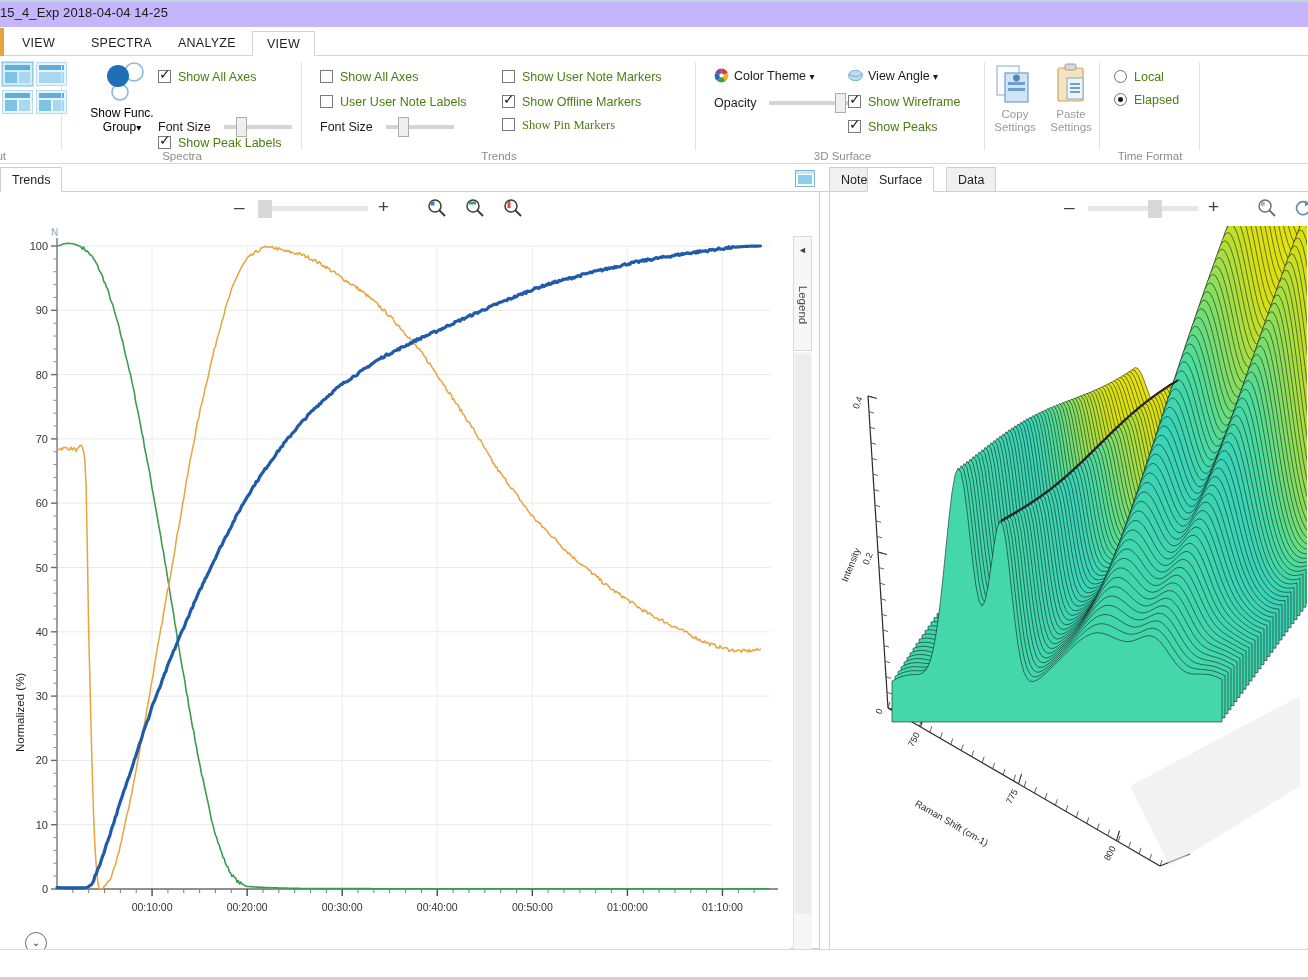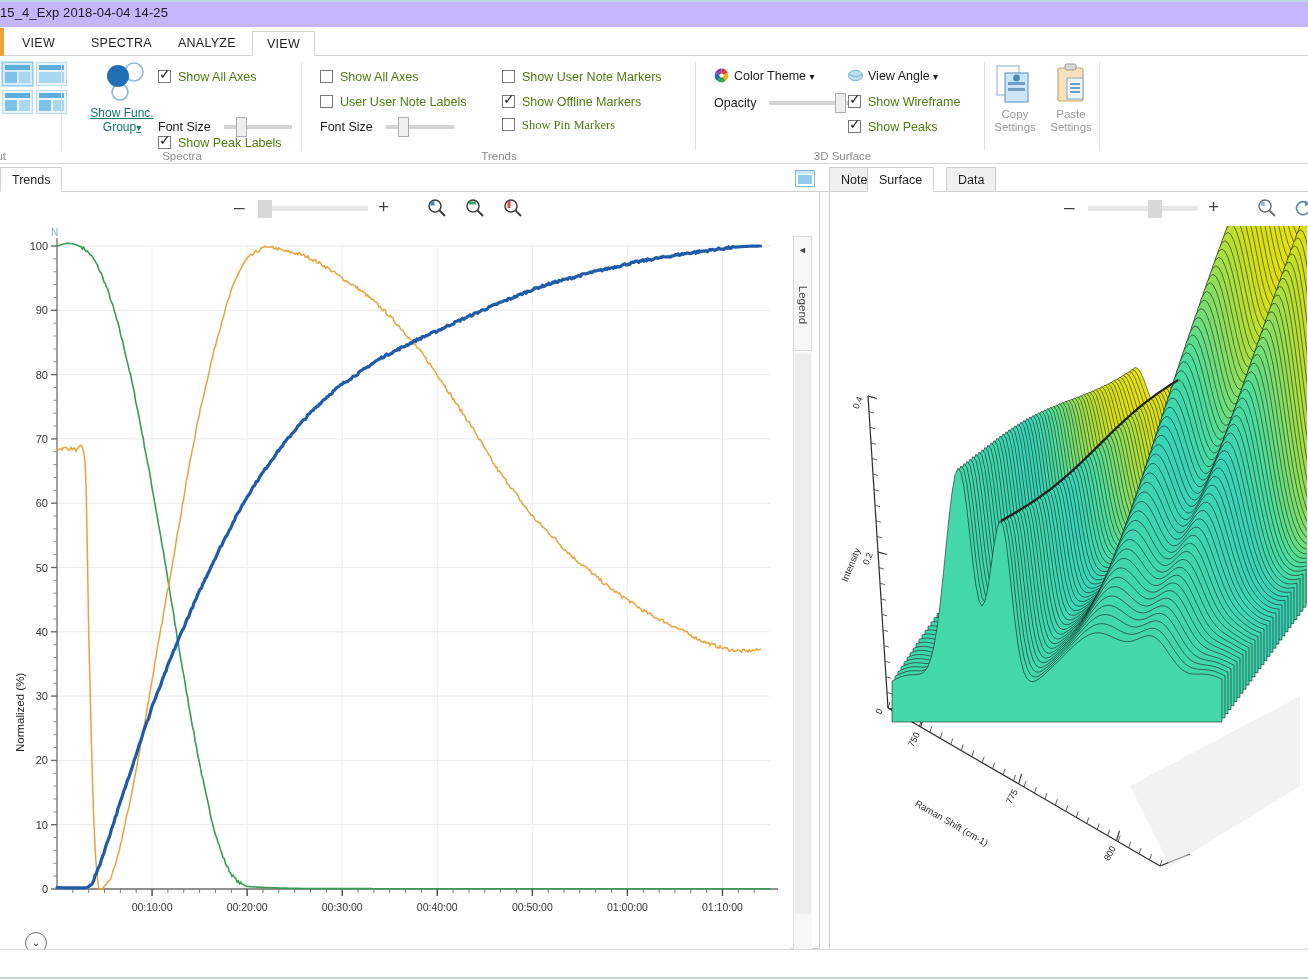--- a/index.html
+++ b/index.html
@@ -78,21 +78,21 @@
   .lay-ico.sel { background: #d4ebf9; border-color: #9ccbe8; outline: 1px solid #bfdff3; }
   .lay-ico i { position: absolute; display: block; background: #7fc2e8; }
   .lay-ico .top { left: 2px; top: 2px; right: 2px; height: 5px; background:#5eaedd; }
   .lay-ico .bl { left: 2px; top: 9px; width: 12px; bottom: 2px; }
   .lay-ico .br { left: 16px; top: 9px; right: 2px; bottom: 2px; background:#a9d7ef; }
   .lay-ico .full { left: 2px; top: 9px; right: 2px; bottom: 2px; background:#a9d7ef; }
 
   
   .bigbtn {
     position: absolute; top: 4px; width: 96px; text-align: center;
-    font-size: 12px; color: #0f766e; line-height: 14px; text-decoration: underline;
+    font-size: 12px; color: #000000; line-height: 14px;
   }
   .bigbtn .glyph { position: relative; height: 44px; }
   .bigbtn .cap { margin-top: 2px; }
 
   
   .chkrow {
     position: absolute; height: 22px; line-height: 22px;
     font-size: 12.5px; color: #4d7c0f; white-space: nowrap;
   }
   .cb {
@@ -382,20 +382,30 @@
             <rect x="29" y="25" width="10" height="2" fill="#6f9fc9"></rect>
             <rect x="29" y="29" width="10" height="2" fill="#6f9fc9"></rect>
           </svg>
         </div>
         <div>Paste</div>
         <div>Settings</div>
       </div>
       <div class="gsep"></div>
     </div>
 
+    <div class="rgroup" style="left:1100px; width:100px;">
+      <div class="chkrow" style="left:14px; top:10px;">
+        <span class="rb"></span><span>Local</span>
+      </div>
+      <div class="chkrow" style="left:14px; top:33px;">
+        <span class="rb on"></span><span>Elapsed</span>
+      </div>
+      <div class="glabel">Time Format</div>
+      <div class="gsep"></div>
+    </div>
 
   </div>
 
   <div class="workspace">
 
     <div class="ptabbar" style="left:0px; top:0px; width:820px;">
       <div class="ptab active" style="left:0px;">Trends</div>
       <div class="ptabline" style="left:58px; width:762px;"></div>
     </div>
 

